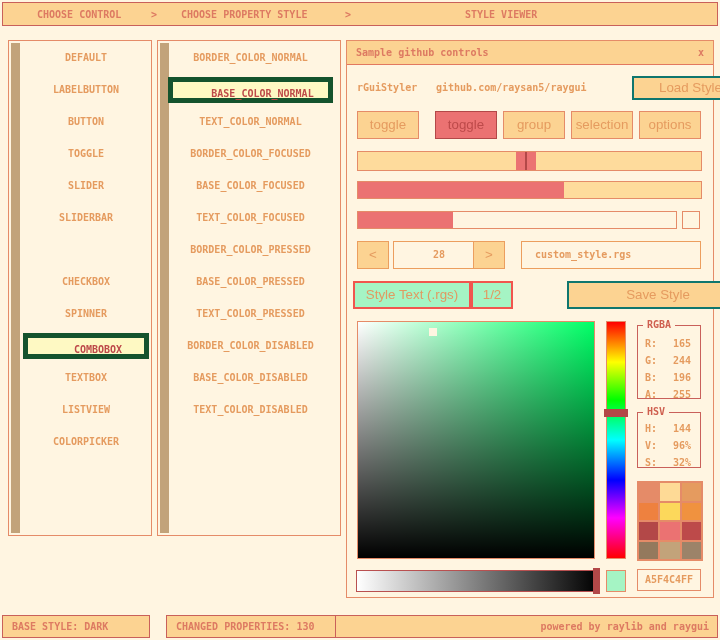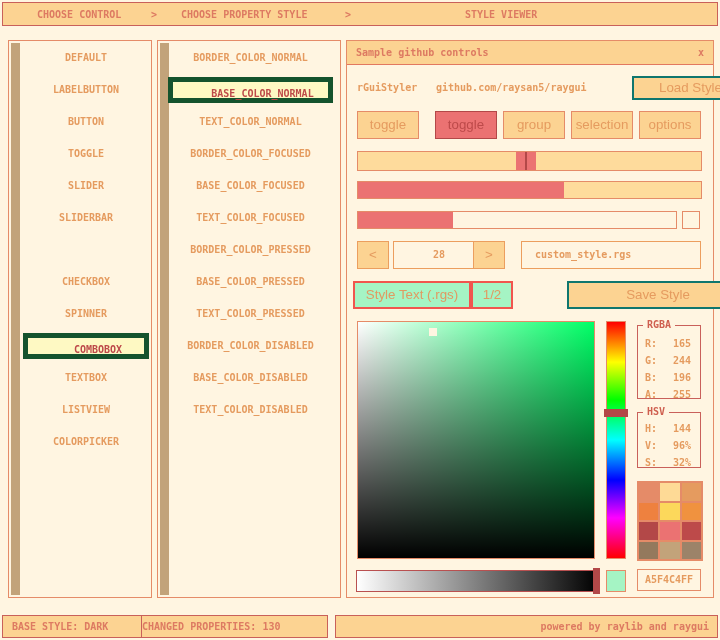--- a/index.html
+++ b/index.html
@@ -10,21 +10,21 @@
     font-weight:bold; font-size:10px; color:#e59b5f;
     overflow:hidden;
   }
   
   .topbar { position:absolute; left:2px; top:2px; width:716px; height:24px;
             background:#fcd392; border:1px solid #c9605a; color:#dd7a62; }
   .topbar span { position:absolute; top:6px; }
   .tb-c1 { left:34px; } .tb-s1 { left:148px; } .tb-c2 { left:178px; }
   .tb-s2 { left:342px; } .tb-c3 { left:462px; }
   
-  .listbox { position:absolute; top:40px; height:558px; background:#fff5e1;
+  .listbox { position:absolute; top:40px; height:496px; background:#fff5e1;
              border:1px solid #e58b68; }
   .listbox.left  { left:8px;   width:144px; }
   .listbox.mid   { left:157px; width:184px; }
   .v-scroll { position:absolute; left:2px; top:2px; bottom:2px; width:9px; background:#c2a37a; }
   .list-item { position:absolute; height:26px; line-height:26px; text-align:center;
                color:#e59b5f; cursor:default; }
   .listbox.left .list-item { left:14px; width:126px; }
   .listbox.mid  .list-item { left:10px; width:165px; }
   .list-item.selected { background:#fef9c3; border:5px solid #14532d; color:#bd4a4a; line-height:24px;padding-left:24px; }
   
@@ -101,21 +101,21 @@
   .alpha-bar { position:absolute; left:9px; top:529px; width:243px; height:22px;
                border:1px solid #b95050; cursor:pointer;
                background:linear-gradient(to right,#ffffff,#000000); }
   .alpha-handle { position:absolute; top:-3px; width:7px; height:26px; background:#b34848; }
   .cur-swatch { position:absolute; left:259px; top:529px; width:20px; height:22px;
                 border:1px solid #e58b68; }
   
   .statusseg { position:absolute; top:615px; height:23px; background:#fcd392;
                border:1px solid #c9605a; color:#dd7a62; line-height:21px; }
   .ss1 { left:2px;   width:148px; padding-left:9px; }
-  .ss2 { left:141px; width:187px; }
+  .ss2 { left:166px; width:187px; padding-left:9px; }
   .ss3 { left:335px; width:383px; text-align:right; padding-right:8px; }
 </style>
 </head>
 <body>
 
 <div class="topbar">
   <span class="tb-c1">CHOOSE CONTROL</span>
   <span class="tb-s1">&gt;</span>
   <span class="tb-c2">CHOOSE PROPERTY STYLE</span>
   <span class="tb-s2">&gt;</span>

